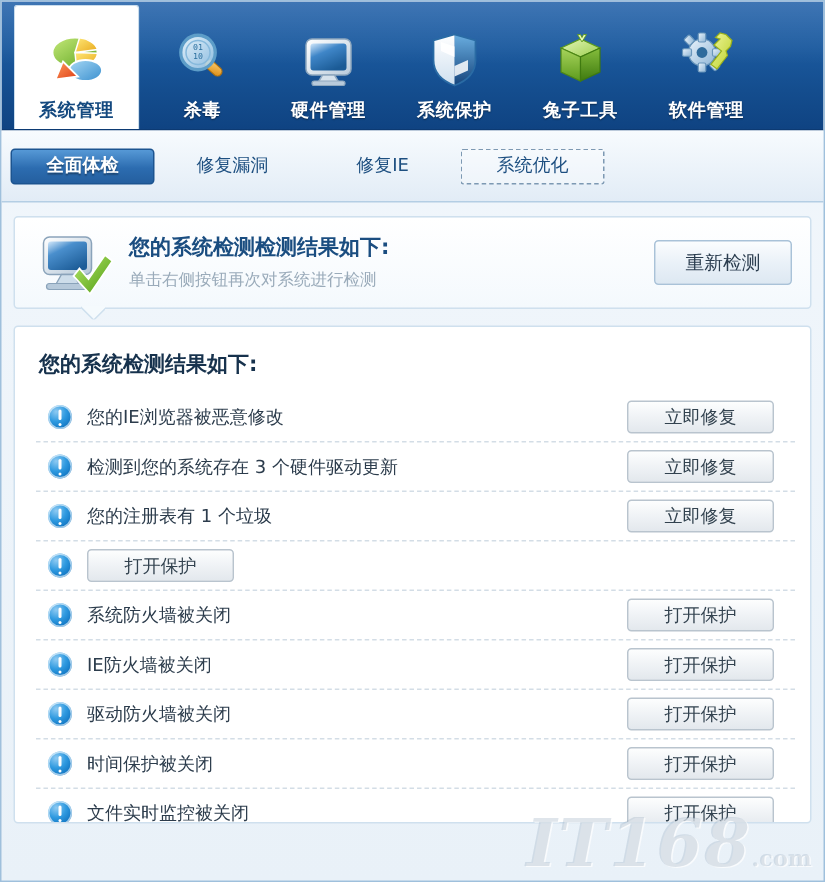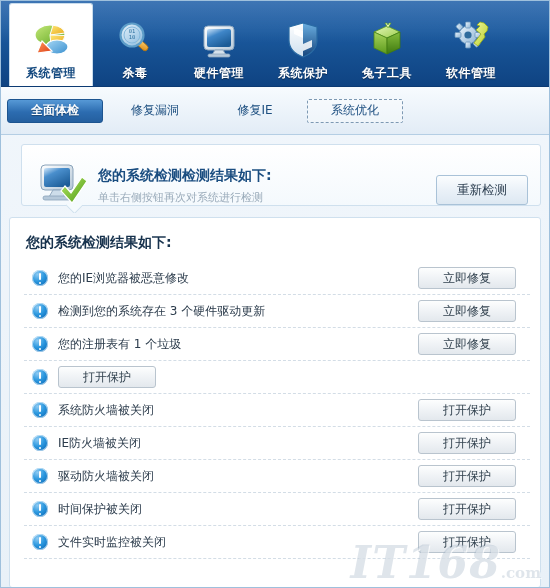--- a/index.html
+++ b/index.html
@@ -125,23 +125,22 @@
     position: relative;
     margin: 9px 8px 0 8px;
   }
   .banner {
     position: relative;
     height: 62px;
     background: linear-gradient(#ffffff, #f4f9fd);
     border: 1px solid #cfe0ee;
     border-radius: 3px;
     display: flex;
-    align-items: flex-end;
+    align-items: center;
     padding: 0 12px 0 14px;
-    margin-left: 12px;
   }
   .banner-tail {
     position: absolute;
     left: 44px;
     bottom: -8px;
     width: 16px;
     height: 9px;
     overflow: hidden;
   }
   .banner-tail::before {
@@ -184,21 +183,21 @@
     width: 92px;
     height: 30px;
     font-size: 12.5px;
     flex: 0 0 92px;
   }
 
   
   .results {
     position: relative;
     margin: 11px 8px 8px 8px;
-    height: 371px;
+    height: 332px;
     background: #ffffff;
     border: 1px solid #cfe0ee;
     border-radius: 3px;
     padding: 16px 10px 0 14px;
     overflow: hidden;
   }
   .results-title {
     font-size: 14px;
     font-weight: bold;
     color: #17324d;

